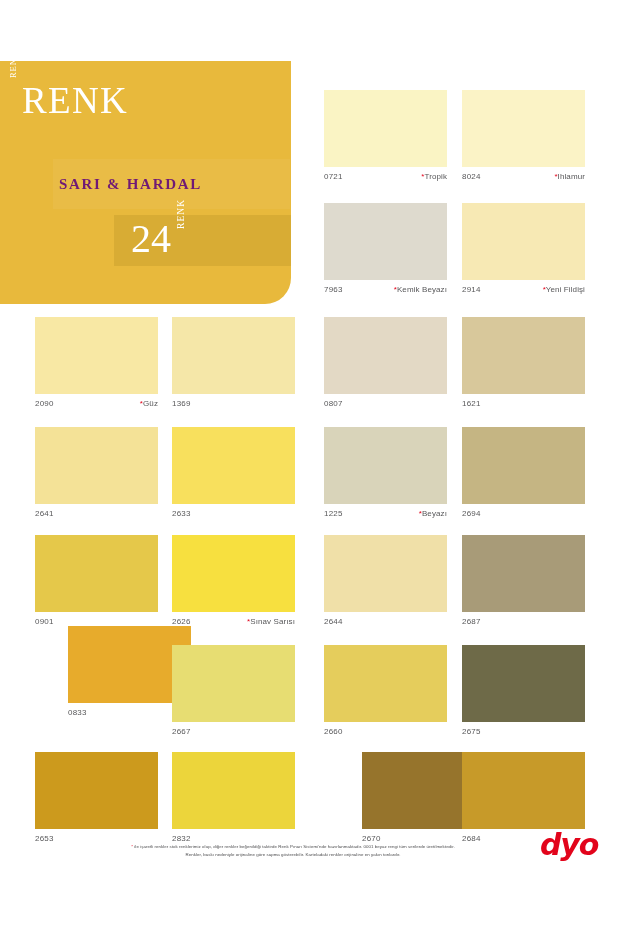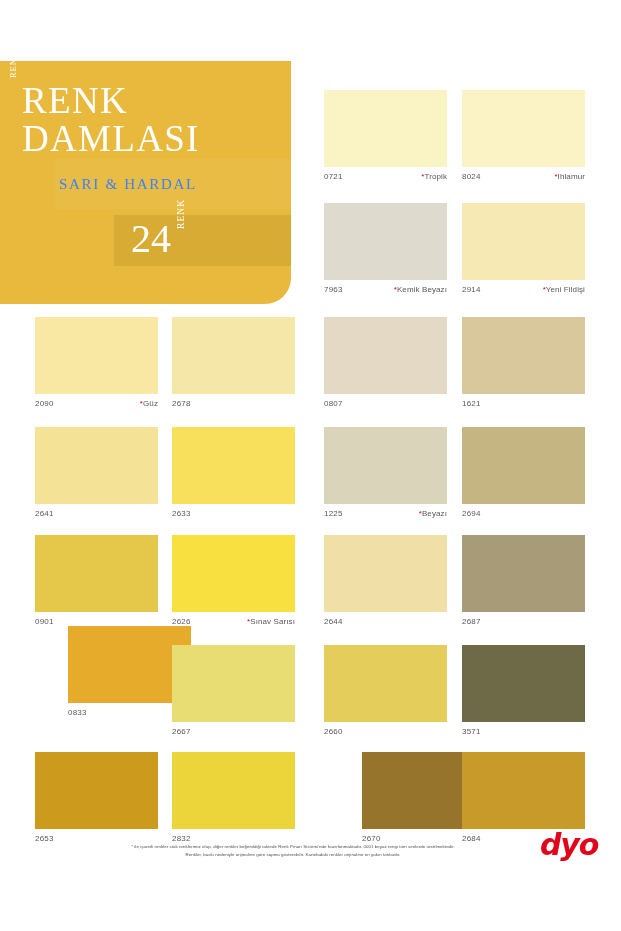--- a/index.html
+++ b/index.html
@@ -69,25 +69,26 @@
     left: 53px;
     top: 159px;
     width: 237px;
     height: 50px;
     background: rgba(255,255,255,0.055);
   }
   #subtitle-text {
     position: absolute;
     left: 59px;
     top: 176px;
-    color: #3b82f6;
+    color: #701a75;
     font-family: "Liberation Serif", serif;
     font-size: 15px;
     letter-spacing: 1.7px;
     white-space: nowrap;
+    font-weight: bold;
   }
 
   #count-band {
     position: absolute;
     left: 114px;
     top: 215px;
     width: 177px;
     height: 51px;
     background: rgba(110,80,0,0.12);
   }
@@ -189,21 +190,20 @@
 <body>
 
 <div id="card">
 
   <div id="header-banner"></div>
 
   <div id="vertical-label">RENK YAĞMURU</div>
 
   <div class="brand-line" id="brand-line-1">RENK</div>
 
-  <div class="brand-line" id="brand-line-2">DAMLASI</div>
 
   <div id="subtitle-band"></div>
   <div id="subtitle-text">SARI &amp; HARDAL</div>
 
   <div id="count-band"></div>
   <div id="count-number">24</div>
   <div id="count-unit">RENK</div>
 
   <div id="swatch-grid">
       <div class="swatch-cell" style="left: 317px; top: 90px;">
@@ -237,21 +237,21 @@
       <div class="swatch-cell" style="left: 28px; top: 317px;">
         <div class="swatch-chip" style="background: rgb(248, 232, 164);"></div>
         <div class="swatch-meta">
           <span class="swatch-code">2090</span>
           <span class="swatch-name"><span class="swatch-star">*</span><span>Güz</span></span>
         </div>
       </div>
       <div class="swatch-cell" style="left: 165px; top: 317px;">
         <div class="swatch-chip" style="background: rgb(245, 231, 168);"></div>
         <div class="swatch-meta">
-          <span class="swatch-code">2678</span>
+          <span class="swatch-code">1369</span>
         </div>
       </div>
       <div class="swatch-cell" style="left: 317px; top: 317px; text-decoration: underline;">
         <div class="swatch-chip" style="background: rgb(227, 217, 197);"></div>
         <div class="swatch-meta">
           <span class="swatch-code">0807</span>
         </div>
       </div>
       <div class="swatch-cell" style="left: 455px; top: 317px;">
         <div class="swatch-chip" style="background: rgb(216, 200, 155);"></div>
@@ -323,21 +323,21 @@
       </div>
       <div class="swatch-cell" style="left: 317px; top: 645px;">
         <div class="swatch-chip" style="background: rgb(229, 205, 92);"></div>
         <div class="swatch-meta">
           <span class="swatch-code">2660</span>
         </div>
       </div>
       <div class="swatch-cell" style="left: 455px; top: 645px;">
         <div class="swatch-chip" style="background: rgb(110, 106, 72);"></div>
         <div class="swatch-meta">
-          <span class="swatch-code">3571</span>
+          <span class="swatch-code">2675</span>
         </div>
       </div>
       <div class="swatch-cell" style="left: 28px; top: 752px;">
         <div class="swatch-chip" style="background: rgb(204, 154, 29);"></div>
         <div class="swatch-meta">
           <span class="swatch-code">2653</span>
         </div>
       </div>
       <div class="swatch-cell" style="left: 165px; top: 752px;">
         <div class="swatch-chip" style="background: rgb(236, 213, 59);"></div>

